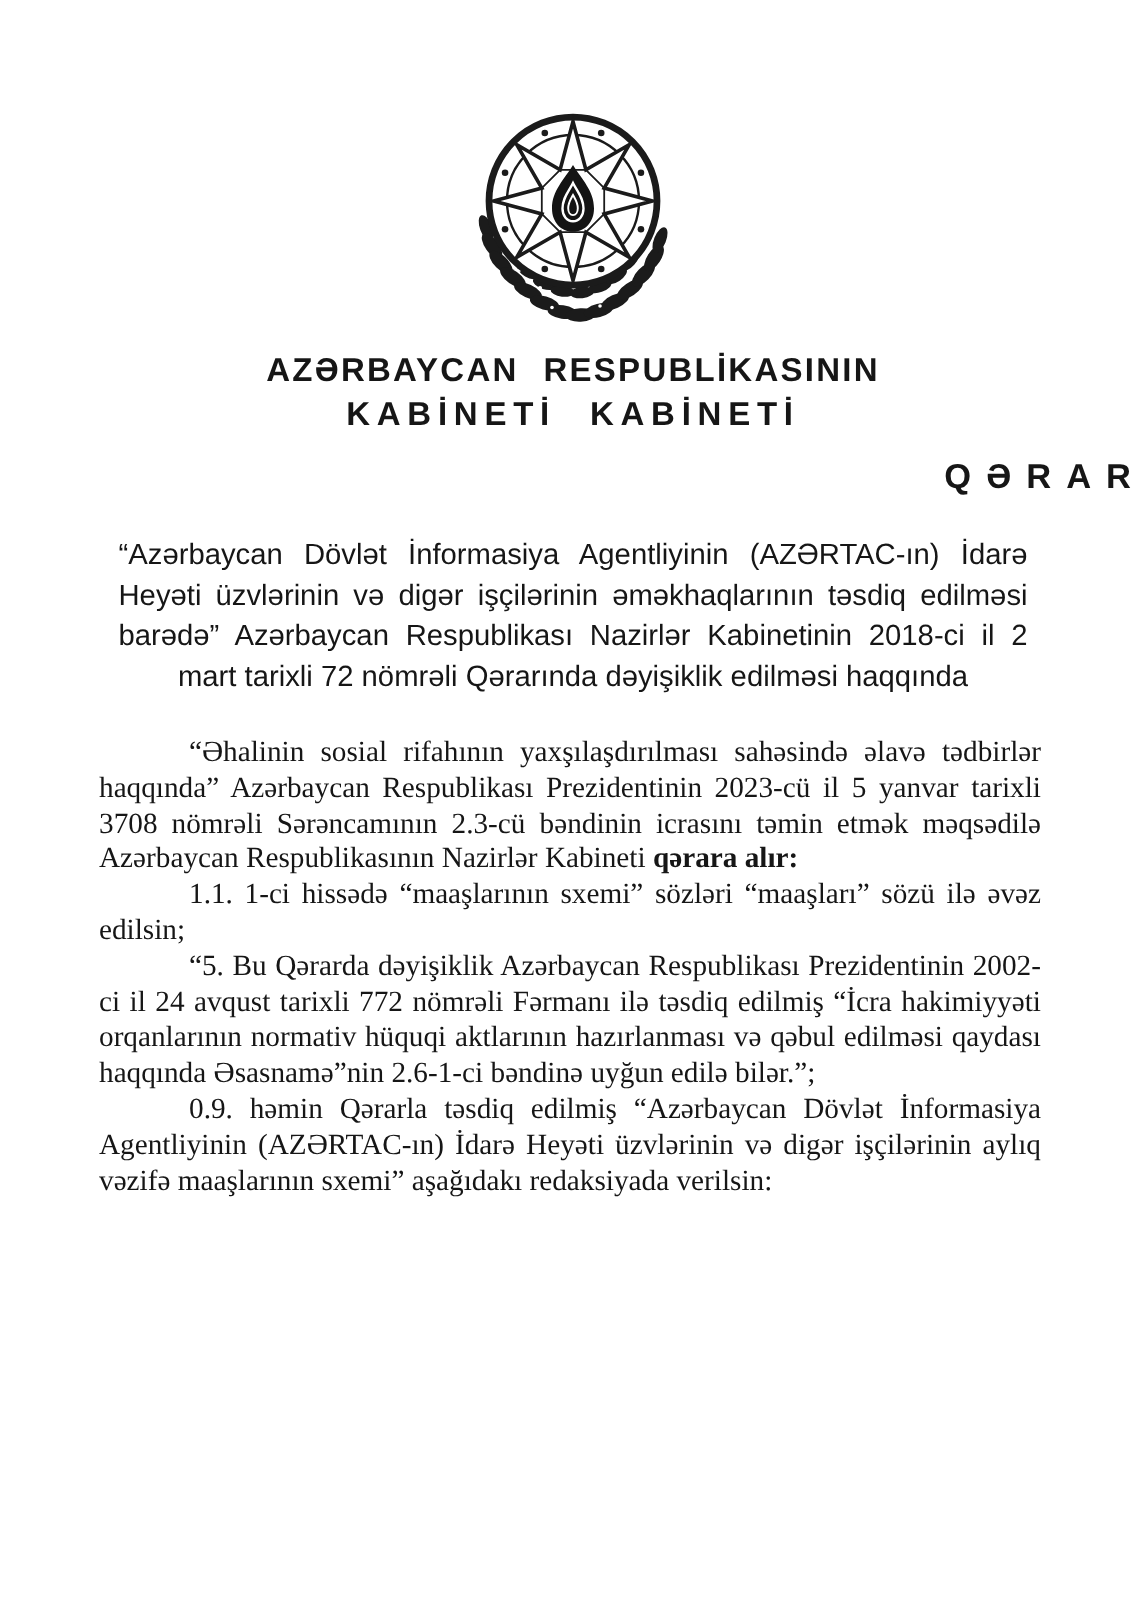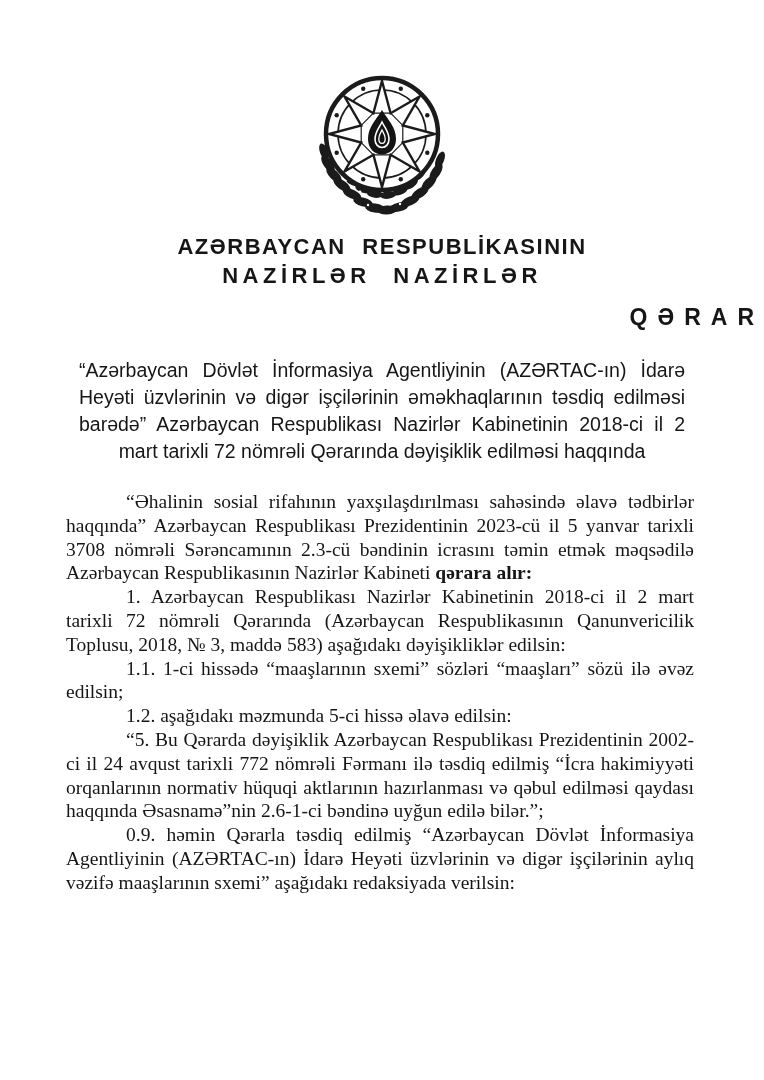--- a/index.html
+++ b/index.html
@@ -109,29 +109,27 @@
       <g>
         <path d="M70,38 C64,48 56,55 56,67 C56,76 62,82.5 70,82.5 C78,82.5 84,76 84,67 C84,55 76,48 70,38 Z" fill="#141414"></path>
         <path d="M70,50 C67,56 63,60 63,67 C63,72 66,75.5 70,75.5 C74,75.5 77,72 77,67 C77,60 73,56 70,50 Z" fill="none" stroke="#ffffff" stroke-width="1.6"></path>
         <path d="M70,58 C68.4,61 66.8,63.2 66.8,66.8 C66.8,69.6 68.2,71.4 70,71.4 C71.8,71.4 73.2,69.6 73.2,66.8 C73.2,63.2 71.6,61 70,58 Z" fill="none" stroke="#ffffff" stroke-width="1.3"></path>
       </g>
     </svg>
   </div>
 
   <div class="org-block">
     <p class="org-line">AZƏRBAYCAN RESPUBLİKASININ</p>
-    <p class="org-line second">NAZİRLƏR NAZİRLƏR</p>
+    <p class="org-line second">KABİNETİ KABİNETİ</p>
   </div>
 
   <p class="doc-type">QƏRAR</p>
 
   <p class="doc-title">“Azərbaycan Dövlət İnformasiya Agentliyinin (AZƏRTAC-ın) İdarə Heyəti üzvlərinin və digər işçilərinin əməkhaqlarının təsdiq edilməsi barədə” Azərbaycan Respublikası Nazirlər Kabinetinin 2018-ci il 2 mart tarixli 72 nömrəli Qərarında dəyişiklik edilməsi haqqında</p>
 
   <div class="doc-body" id="doc-body">
       <p><span>“Əhalinin sosial rifahının yaxşılaşdırılması sahəsində əlavə tədbirlər haqqında” Azərbaycan Respublikası Prezidentinin 2023-cü il 5 yanvar tarixli 3708 nömrəli Sərəncamının 2.3-cü bəndinin icrasını təmin etmək məqsədilə Azərbaycan Respublikasının Nazirlər Kabineti </span><b>qərara alır:</b></p>
-      <p><span>1. Azərbaycan Respublikası Nazirlər Kabinetinin 2018-ci il 2 mart tarixli 72 nömrəli Qərarında (Azərbaycan Respublikasının Qanunvericilik Toplusu, 2018, № 3, maddə 583)  aşağıdakı dəyişikliklər edilsin:</span></p>
       <p><span>1.1. 1-ci hissədə “maaşlarının sxemi” sözləri “maaşları” sözü ilə əvəz edilsin;</span></p>
-      <p><span>1.2. aşağıdakı məzmunda 5-ci hissə əlavə edilsin:</span></p>
       <p><span>“5. Bu Qərarda dəyişiklik Azərbaycan Respublikası Prezidentinin 2002-ci il 24 avqust tarixli 772 nömrəli Fərmanı ilə təsdiq edilmiş “İcra hakimiyyəti orqanlarının normativ hüquqi aktlarının hazırlanması və qəbul edilməsi qaydası haqqında Əsasnamə”nin 2.6-1-ci bəndinə uyğun edilə bilər.”;</span></p>
       <p><span>0.9.  həmin Qərarla təsdiq edilmiş “Azərbaycan Dövlət İnformasiya Agentliyinin (AZƏRTAC-ın) İdarə Heyəti üzvlərinin və digər işçilərinin aylıq vəzifə maaşlarının sxemi” aşağıdakı redaksiyada verilsin:</span></p>
     </div>
 
 </div>
 
 </body></html>

